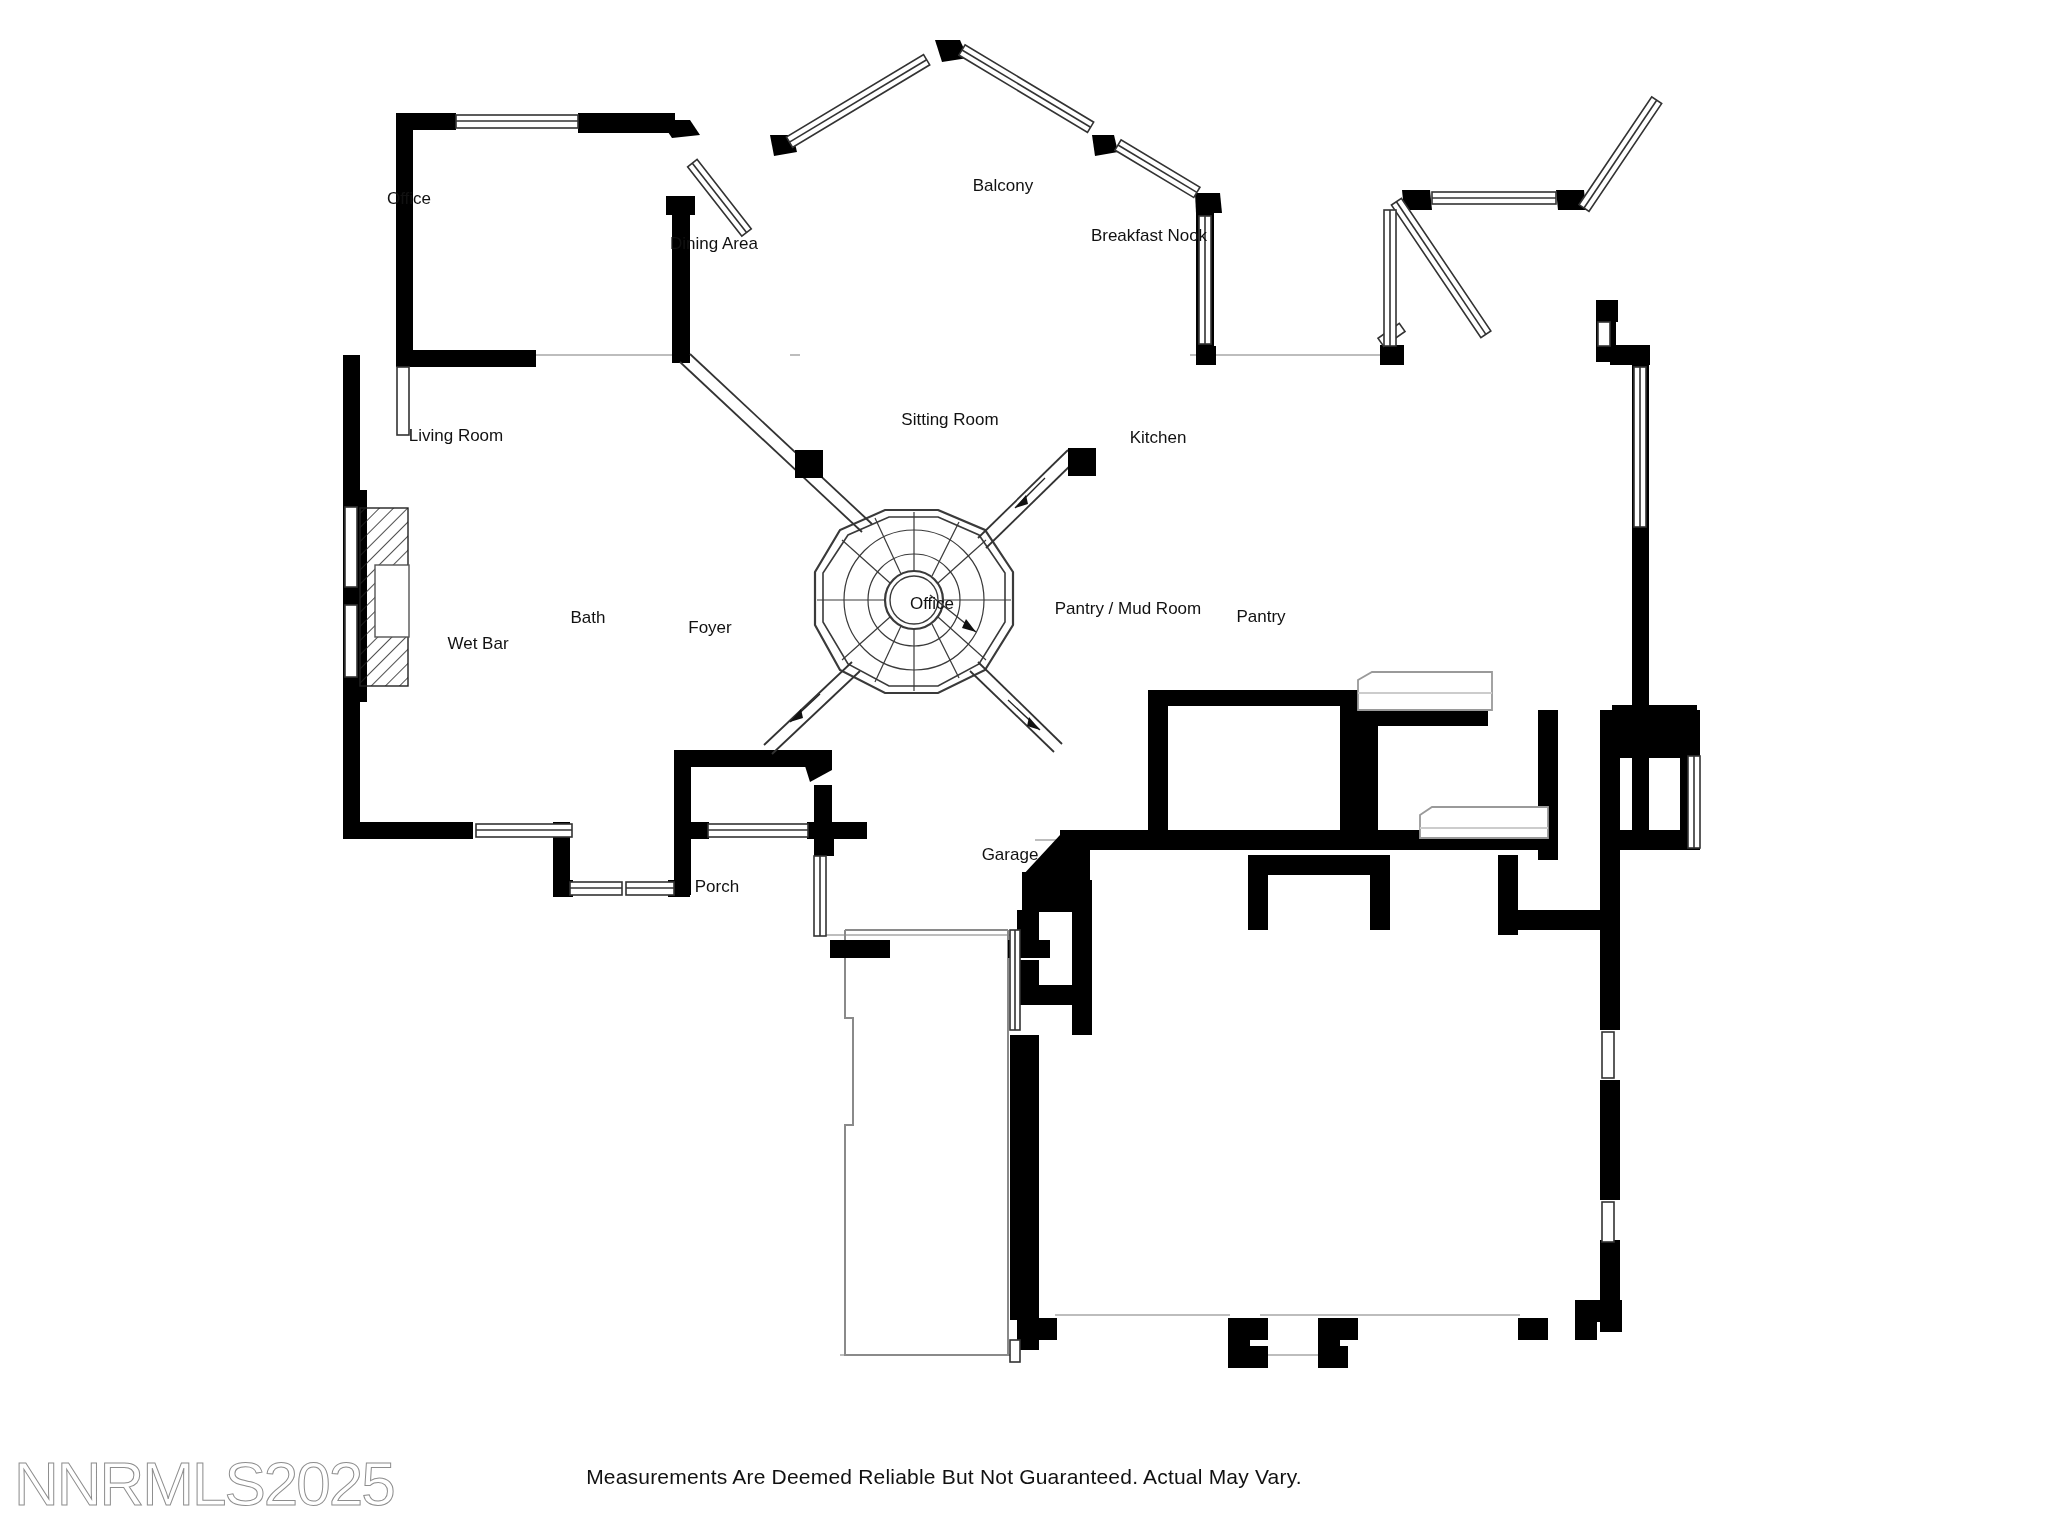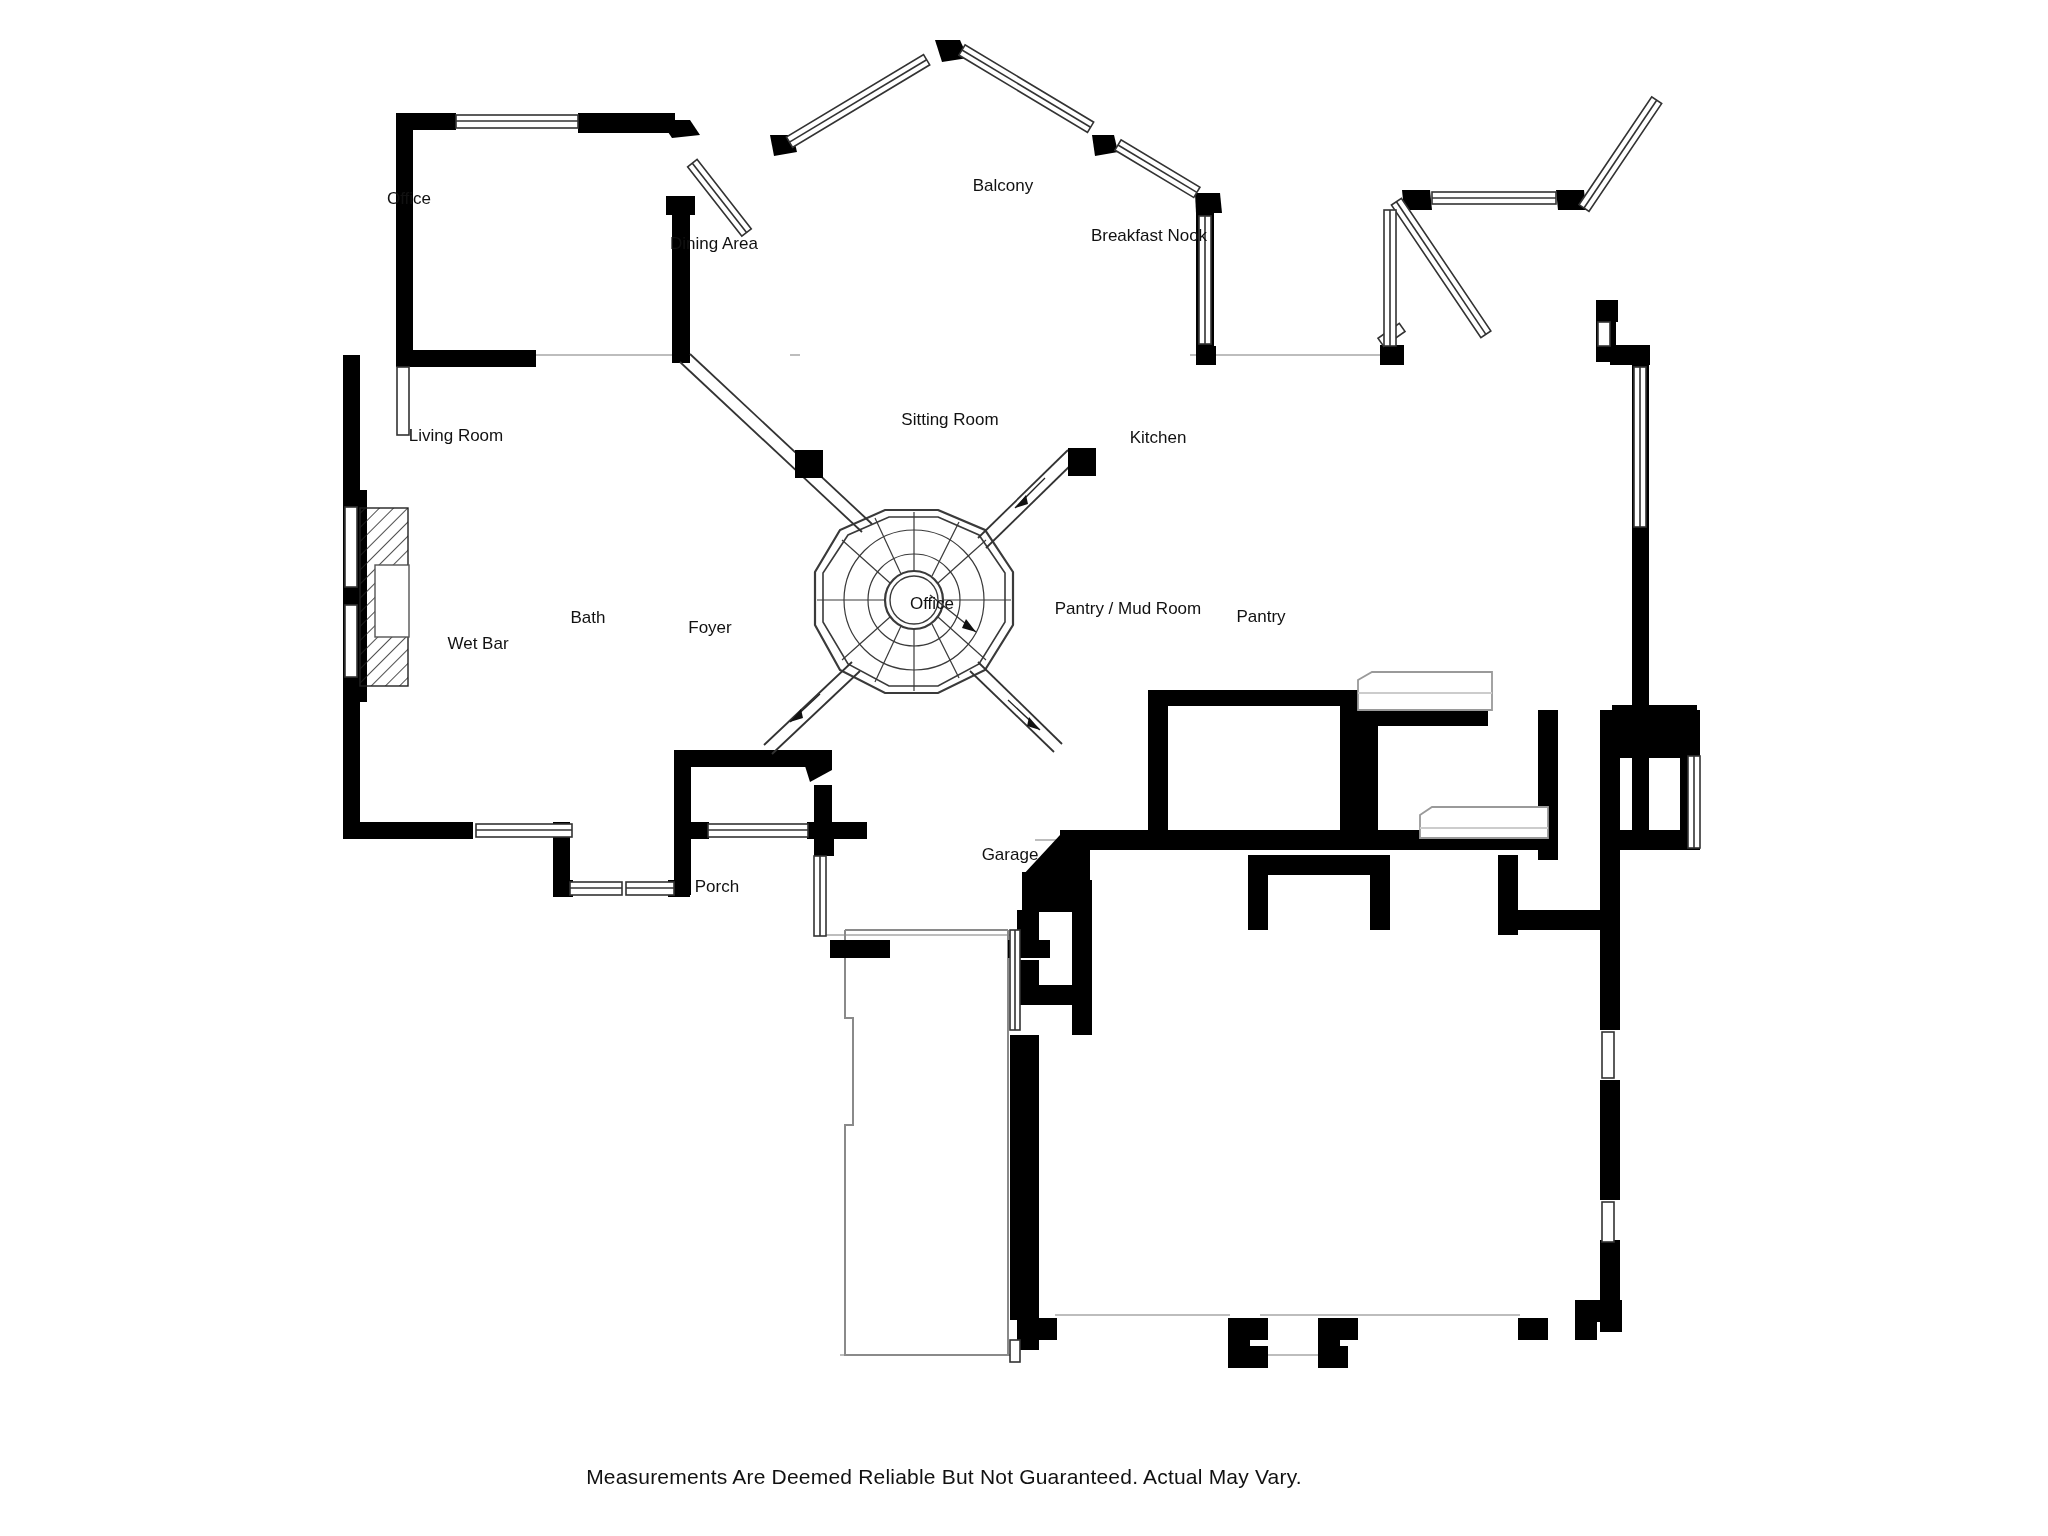--- a/index.html
+++ b/index.html
@@ -378,16 +378,17 @@
       <text class="room-label" x="710" y="619">Foyer</text>
       <text class="room-label" x="932" y="595">Office</text>
       <text class="room-label" x="1128" y="600">Pantry / Mud Room</text>
       <text class="room-label" x="1261" y="608">Pantry</text>
       <text class="room-label" x="717" y="878">Porch</text>
       <text class="room-label" x="1010" y="846">Garage</text>
     </g>
 
   </svg>
 
+  <div class="watermark">NNRMLS2025</div>
 
   <div class="disclaimer">Measurements Are Deemed Reliable But Not Guaranteed. Actual May Vary.</div>
 
 </div>
 
 </body></html>

